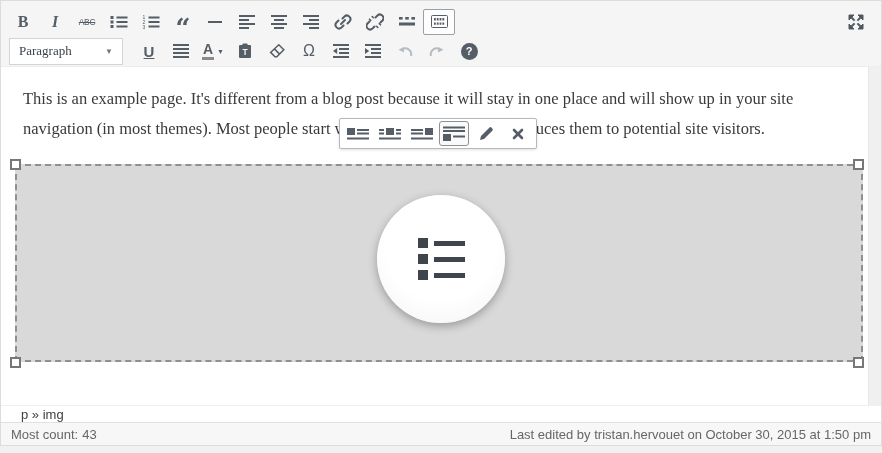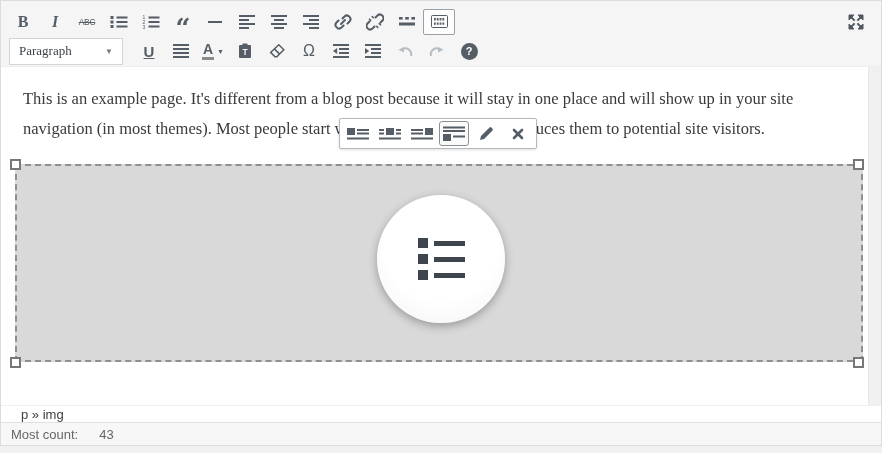--- a/index.html
+++ b/index.html
@@ -77,21 +77,21 @@
   .imgbtn{ width:30px; height:25px; display:flex; align-items:center; justify-content:center;
     background:transparent; border:1px solid transparent; color:#555d66; cursor:pointer;}
   .imgbtn.active{ border:1px solid #8c8f94; background:#fafafa; border-radius:3px;}
   
   .path-row{ flex:0 0 17px; background:#fff; border-top:1px solid #efefef;
     display:flex; align-items:flex-end; padding-left:20px; font-size:13px; color:#404040;}
   .path-row span{ cursor:pointer; }
   .wc-row{ flex:0 0 23px; background:#f7f7f7; border-top:1px solid #e1e1e1;
     display:flex; align-items:center; justify-content:space-between;
     padding:0 10px; font-size:13px; color:#666;}
-  .wc-left span+span{ margin-left:21px; }
+  .wc-left span+span{ margin-left:4px; }
 </style>
 </head>
 <body>
 
 <div class="editor-frame">
 
   <div class="toolbar">
     <div class="tb-row tb-row1">
       <button class="btn">
           <span class="g-bold">B</span>
@@ -348,14 +348,15 @@
     <div class="gutter"></div>
   </div>
 
   <div class="path-row">
     <span>p » img</span>
   </div>
   <div class="wc-row">
     <span class="wc-left">
       <span>Most count:</span><span>43</span>
     </span>
+    <span>Last edited by tristan.hervouet on October 30, 2015 at 1:50 pm</span>
   </div>
 </div>
 
 </body></html>

